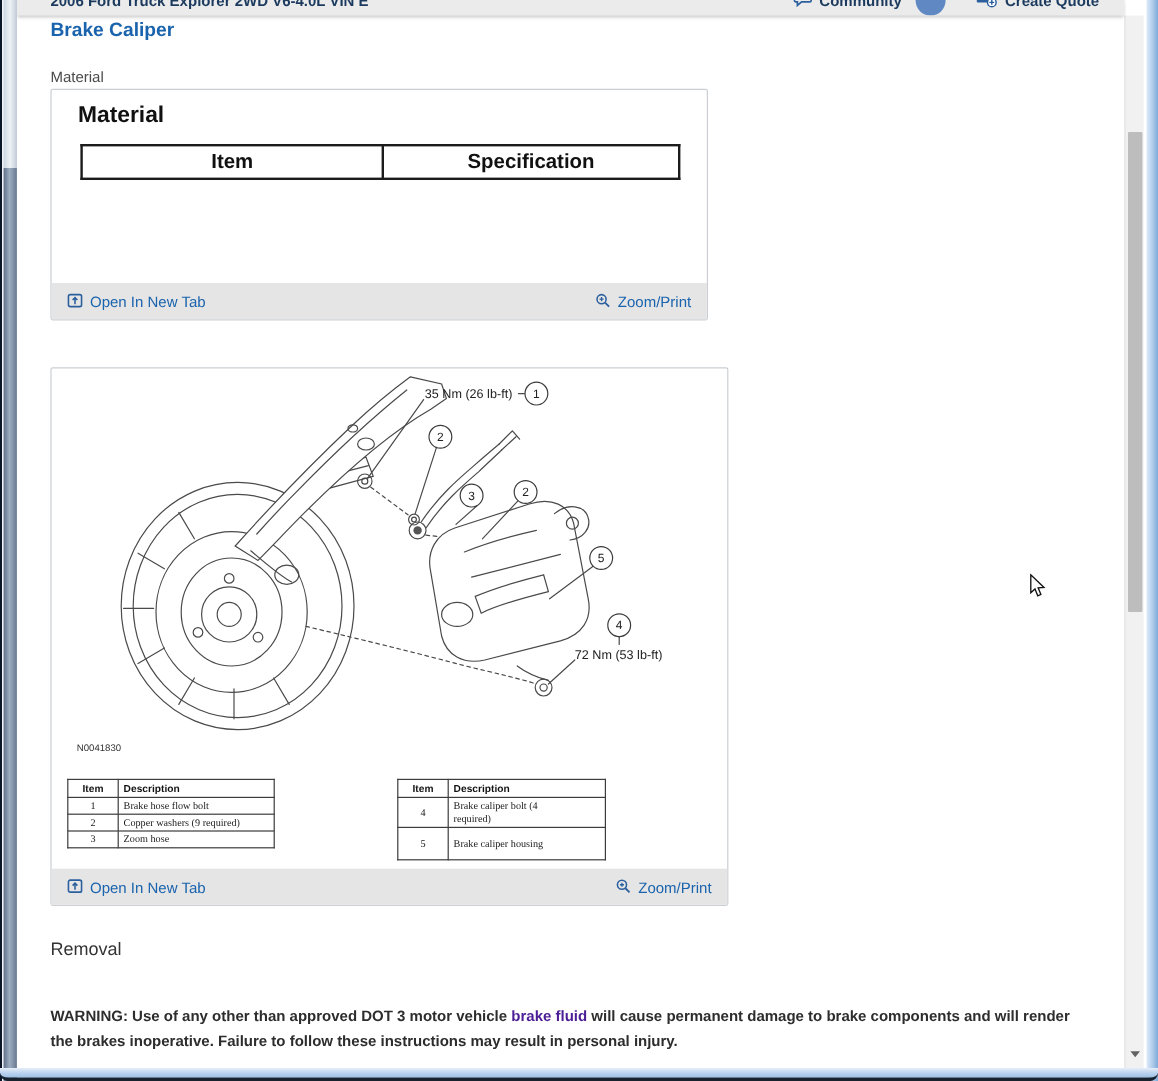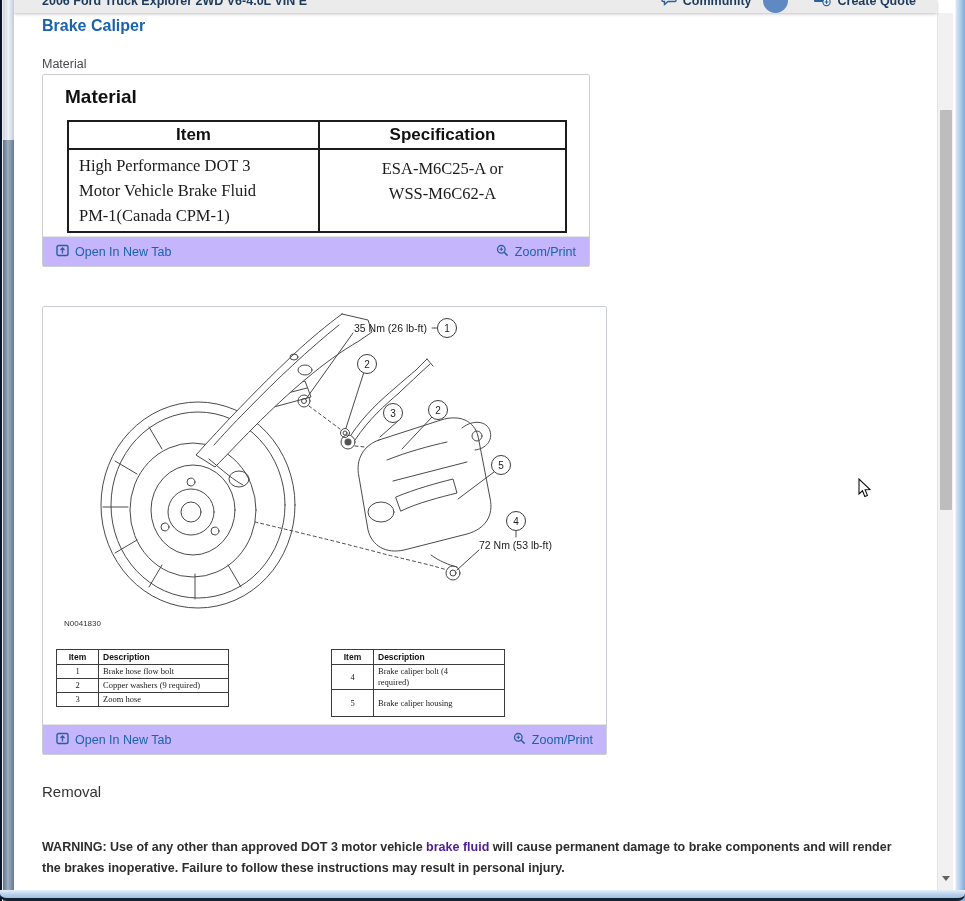--- a/index.html
+++ b/index.html
@@ -41,21 +41,21 @@
   .material-label{position:absolute;left:28px;top:57px;font-size:12.5px;color:#4a4a4a;}
   .removal-heading{position:absolute;left:28px;top:783px;font-size:15px;color:#333;}
   .warning{position:absolute;left:28px;top:837px;width:858px;font-weight:bold;font-size:12.5px;
     line-height:21px;color:#2d2d2d;}
   .warning .wlink{color:#4c1d95;cursor:pointer;}
   
   .panel{position:absolute;background:#fff;border:1px solid #cbcfd3;border-radius:2px;box-sizing:border-box;}
   .panel-1{left:28px;top:74px;width:548px;height:193px;}
   .panel-2{left:28px;top:306px;width:565px;height:449px;}
   .panel-footer{position:absolute;left:0;right:0;bottom:0;height:29px;border-top:1px solid #e4e4e4;
-    display:flex;align-items:center;justify-content:space-between;padding:0 13px;background:#c4b5fd;}
+    display:flex;align-items:center;justify-content:space-between;padding:0 13px;background:#e5e5e5;}
   .flink{display:flex;align-items:center;gap:6px;color:#1a63ad;font-size:12.5px;cursor:pointer;}
   
   .doc-title{position:absolute;left:22px;top:11px;font-weight:bold;font-size:19px;color:#111;}
   .mat-table{position:absolute;left:24px;top:45px;width:500px;border-collapse:collapse;}
   .mat-table th{border:2px solid #1c1c1c;font-weight:bold;font-size:17px;color:#111;
     text-align:center;padding:3px 0;font-family:"Liberation Sans",sans-serif;}
   .mat-table td{border:2px solid #1c1c1c;font-family:"Liberation Serif",serif;font-size:16.5px;
     color:#1a1a1a;padding:3px 10px;white-space:pre-line;line-height:25px;vertical-align:top;}
   .mat-table td.spec{text-align:center;padding-top:6px;}
   
@@ -118,27 +118,20 @@
   <div class="material-label">Material</div>
 
   <div class="panel panel-1">
     <div class="doc-title">Material</div>
     <table class="mat-table">
       <tbody>
           <tr>
         <th style="width:249px">Item</th>
         <th>Specification</th>
       </tr>
-      <tr>
-        <td>High Performance DOT 3
-Motor Vehicle Brake Fluid
-PM-1(Canada CPM-1)</td>
-        <td class="spec">ESA-M6C25-A or
-WSS-M6C62-A</td>
-      </tr>
     </tbody>
       </table>
     <div class="panel-footer">
       <div class="flink">
         <span>
           <svg width="13" height="13" viewBox="0 0 13 13">
             <rect x="1" y="1.5" width="11" height="10" rx="1.5" fill="none" stroke="#2b5f9e" stroke-width="1.4"></rect>
             <path d="M6.5 9.5 V4.5 M4.5 6 L6.5 4 L8.5 6" fill="none" stroke="#2b5f9e" stroke-width="1.3"></path>
           </svg>
         </span>

